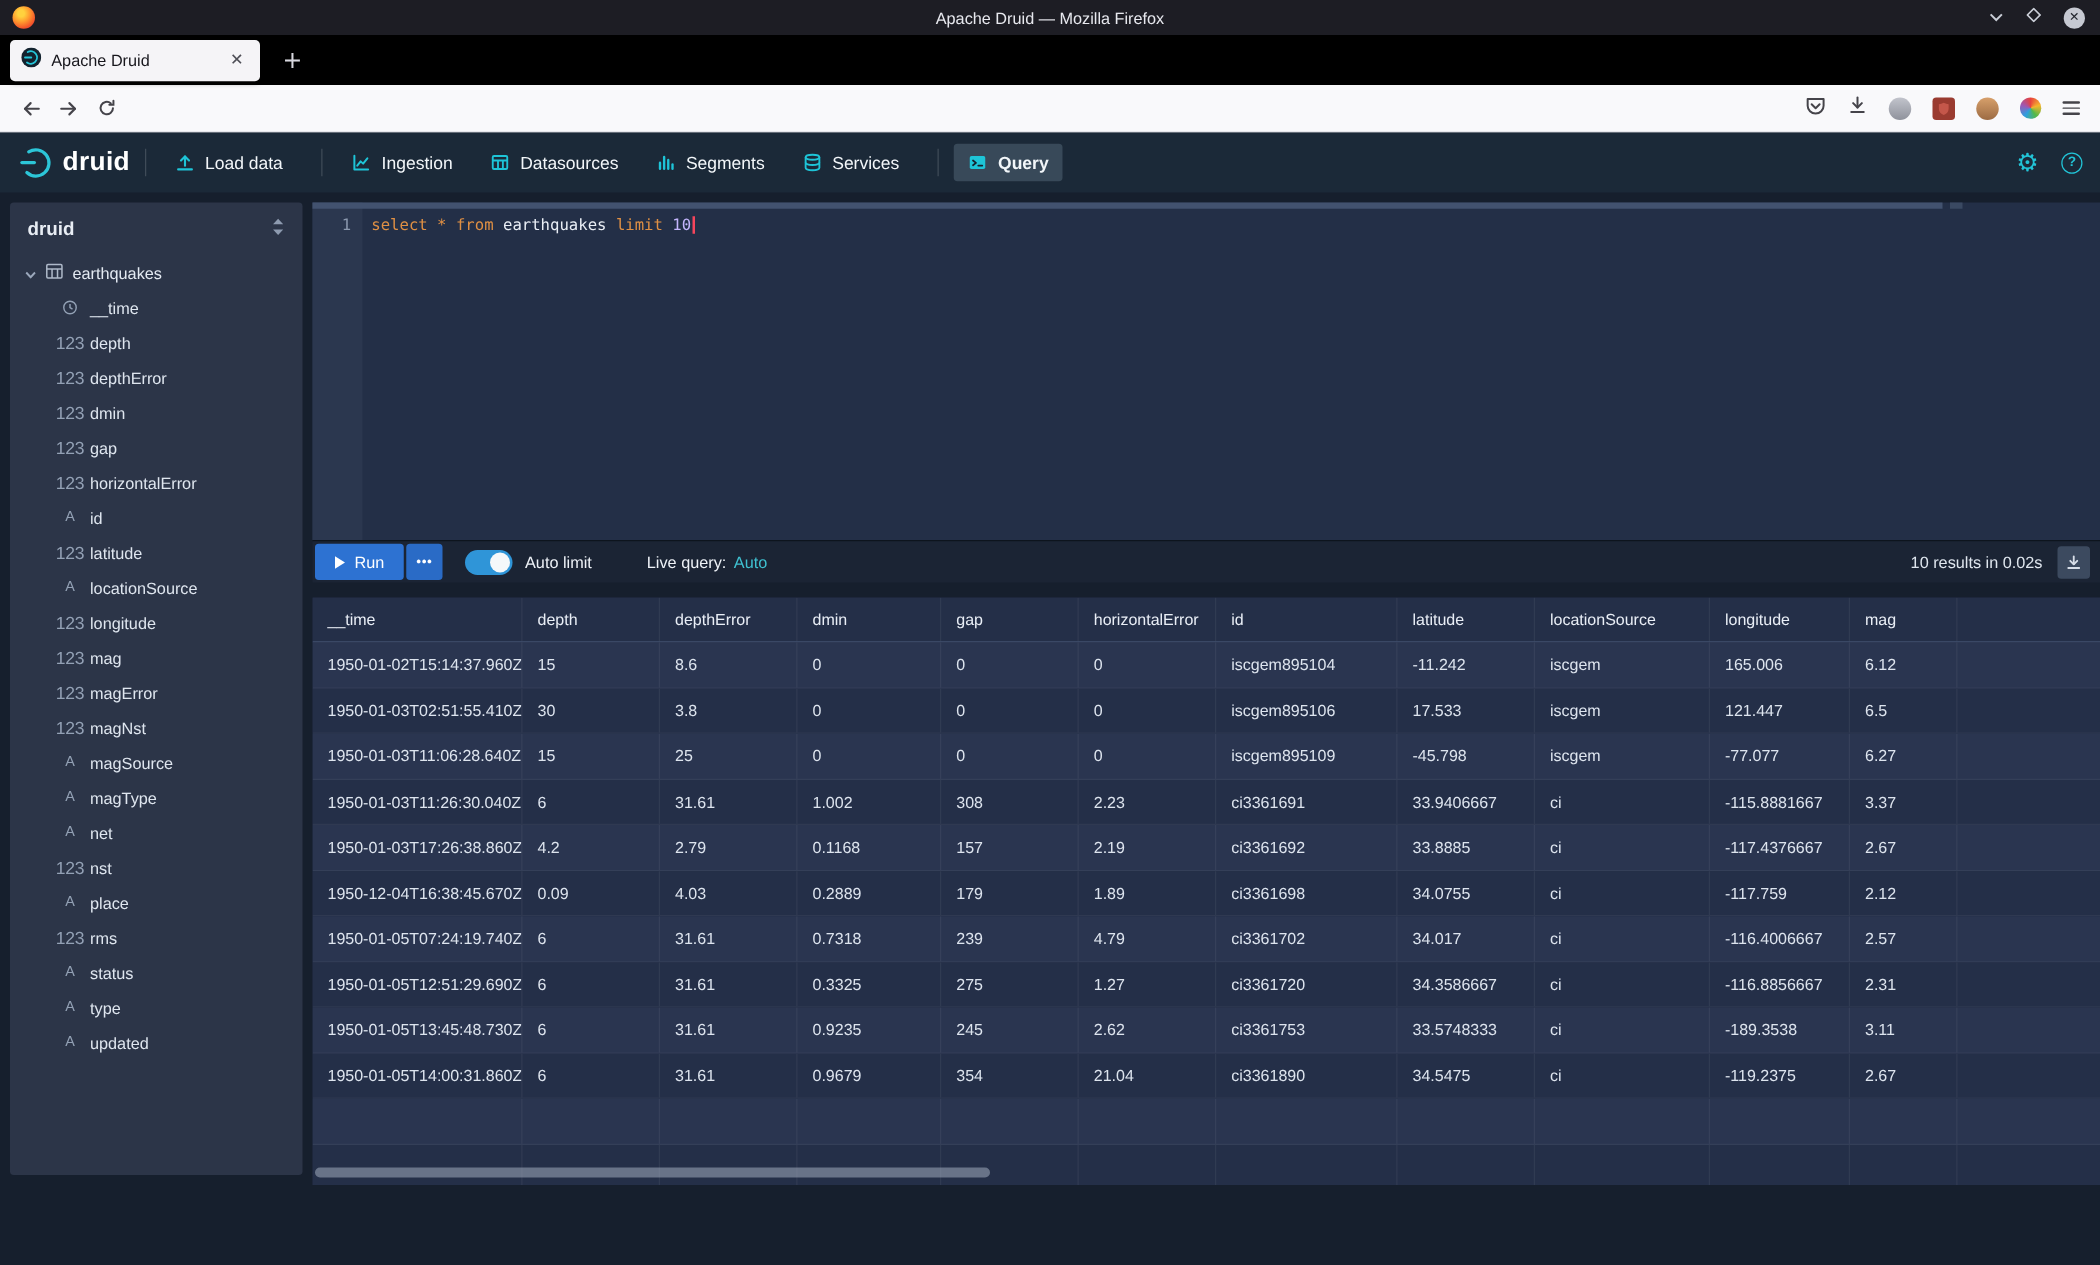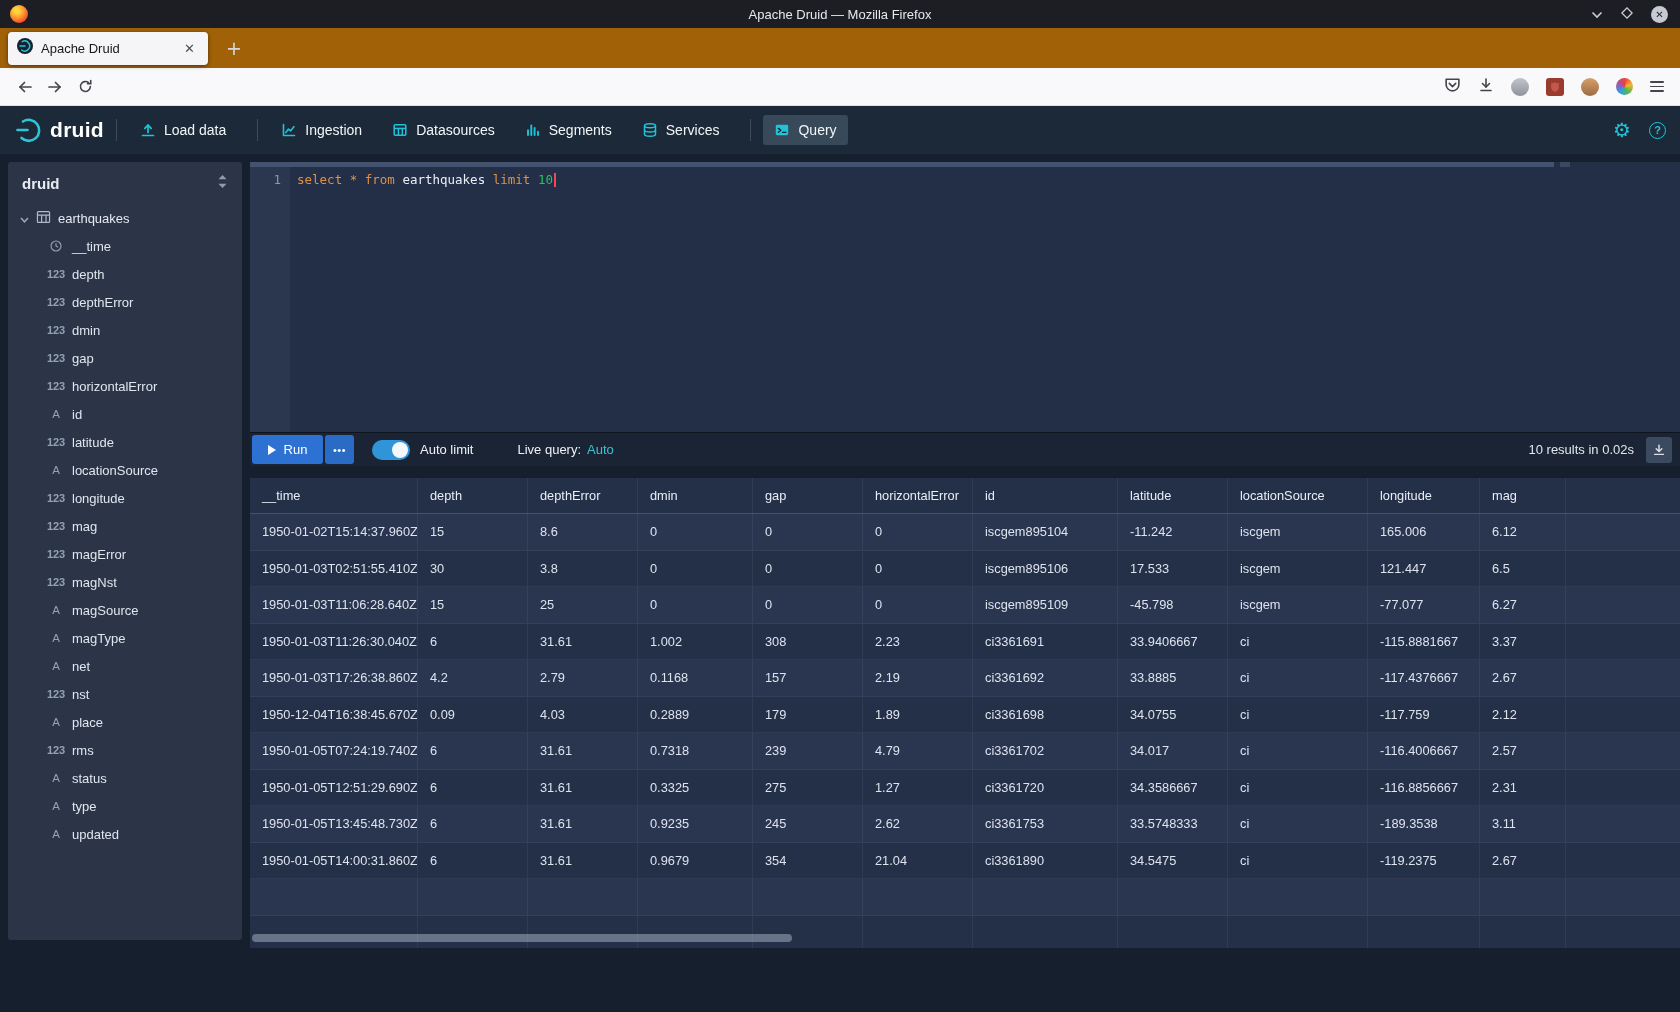--- a/index.html
+++ b/index.html
@@ -10,21 +10,21 @@
   
   .titlebar { height:28px; background:#1d1d24; display:flex; align-items:center; position:relative; }
   .ff-logo { width:18px; height:18px; margin-left:10px; border-radius:50%;
     background:radial-gradient(circle at 38% 32%, #ffd23e 0 16%, #ff9a2e 42%, #f3522a 72%, #c22f63 100%); }
   .win-title { position:absolute; left:0; right:0; text-align:center; color:#e7e8ee; font-size:13px; }
   .win-controls { margin-left:auto; display:flex; align-items:center; gap:18px; margin-right:12px; z-index:2; }
   .close-circle { width:17px; height:17px; border-radius:50%; background:#c6c9d2; color:#23262e;
     font-size:10px; font-weight:bold; display:grid; place-items:center; font-family:"DejaVu Sans",sans-serif; }
 
   
-  .tabbar { height:40px; background:#a16207; display:flex; align-items:center; padding-left:8px; }
+  .tabbar { height:40px; background:#000000; display:flex; align-items:center; padding-left:8px; }
   .tab { width:200px; height:33px; background:#f5f4f7; border-radius:4px; display:flex; align-items:center;
     padding:0 9px; box-shadow:0 1px 4px rgba(0,0,0,.5); }
   .tab-title { color:#17161c; font-size:13px; margin-left:8px; flex:1; white-space:nowrap; overflow:hidden; }
   .tab-close { color:#4f4f57; font-size:13px; font-family:"DejaVu Sans",sans-serif; padding:2px 4px; }
   .newtab { color:#d8d8df; font-size:19px; margin-left:12px; padding:0 6px; font-family:"DejaVu Sans",sans-serif; }
 
   
   .navbar { height:38px; background:#f9f9fb; border-bottom:1px solid #e0e0e6; display:flex; align-items:center; padding:0 10px; }
   .nav-btn { width:30px; height:30px; display:flex; align-items:center; justify-content:center; border-radius:4px; }
   .nav-spacer { width:92px; }
@@ -43,50 +43,50 @@
   .hamburger { display:flex; flex-direction:column; gap:3px; }
   .hamburger span { width:14px; height:1.8px; background:#45444a; border-radius:1px; }
 
   
   .druid-header { height:48px; background:#1b2938; display:flex; align-items:center; padding:0 14px; }
   .logo { display:flex; align-items:center; gap:8px; }
   .logo-text { color:#ffffff; font-size:21px; font-weight:600; letter-spacing:.3px; }
   .hdr-sep { width:1px; height:22px; background:rgba(255,255,255,.16); margin:0 12px; }
   .nav-item { display:flex; align-items:center; gap:8px; padding:7px 11px; margin-right:8px; border-radius:3px;
     color:#f2f6f9; font-size:14px; }
-  .nav-item.active { background:rgba(143,170,188,.25); margin-right:0; }
+  .nav-item.active { background:rgba(143,170,188,.25); margin-right:0;font-weight:bold; }
   .hdr-right { margin-left:auto; display:flex; align-items:center; gap:18px; }
   .gear-glyph { color:#22c4d7; font-size:20px; font-family:"DejaVu Sans",sans-serif; line-height:1; }
   .help-circle { width:17px; height:17px; border-radius:50%; border:1.8px solid #22c4d7; color:#22c4d7;
     display:grid; place-items:center; font-size:11px; font-weight:bold; }
 
   
   .content { position:relative; height:858px; }
 
   
   .sidebar { position:absolute; left:8px; top:8px; width:234px; height:778px; background:#2c3548; border-radius:3px; overflow:hidden; }
   .sidebar-head { height:42px; display:flex; align-items:center; padding:0 14px; color:#e8edf4; font-size:15px; font-weight:600; }
   .sidebar-head .spacer { flex:1; }
   .ds-row { height:28px; display:flex; align-items:center; padding-left:12px; gap:7px; color:#e4eaf2; font-size:13px; }
   .col-row { height:28px; display:flex; align-items:center; padding-left:36px; color:#dfe6ef; font-size:13px; }
   .col-icon { width:24px; display:flex; justify-content:center; align-items:center; margin-right:4px; color:#93a1b5; }
-  .col-icon.num { font-size:11px; font-weight:bold; letter-spacing:-.2px; }
+  .col-icon.num { font-size:14px; font-weight:normal; letter-spacing:-.2px; }
   .col-icon.str { font-size:11.5px; }
   .col-label { white-space:nowrap; }
 
   
   .main { position:absolute; left:250px; top:8px; right:0; }
   .editor { height:270px; background:#232f47; display:flex; position:relative; }
   .editor-topstrip { position:absolute; top:0; left:0; width:1304px; height:5px; background:#42526f; }
   .editor-corner { position:absolute; top:0; left:1310px; width:10px; height:5px; background:#3a4962; }
   .gutter { width:40px; background:#2b374f; color:#8a97ad; font:12.5px "DejaVu Sans Mono",monospace;
     text-align:right; padding:10px 9px 0 0; }
   .code-area { flex:1; padding:10px 0 0 7px; }
   .code-line { font:12.5px "DejaVu Sans Mono",monospace; white-space:pre; color:#e9eef5; }
-  .tok-kw { color:#e09044; } .tok-pl { color:#e9eef5; } .tok-num { color:#22c55e; }
+  .tok-kw { color:#e09044; } .tok-pl { color:#e9eef5; } .tok-num { color:#c4b5fd; }
   .caret { display:inline-block; width:2px; height:14px; background:#f5455c; vertical-align:text-bottom; margin-left:1px;
     animation:blink 1.1s steps(1) infinite; }
   @keyframes blink { 50% { opacity:0; } }
 
   
   .runbar { height:34px; background:#1b2434; border-top:1px solid #0d141d; display:flex; align-items:center; }
   .run-btn { height:29px; width:71px; margin-left:2px; background:#2d72d2; border-radius:3px; color:#fff; font-size:13px;
     display:flex; align-items:center; justify-content:center; gap:8px; }
   .play-tri { width:0; height:0; border-left:8px solid #ffffff; border-top:5px solid transparent; border-bottom:5px solid transparent; }
   .more-btn { height:29px; width:29px; margin-left:2px; background:#2a6bc6; border-radius:3px; color:#fff;

